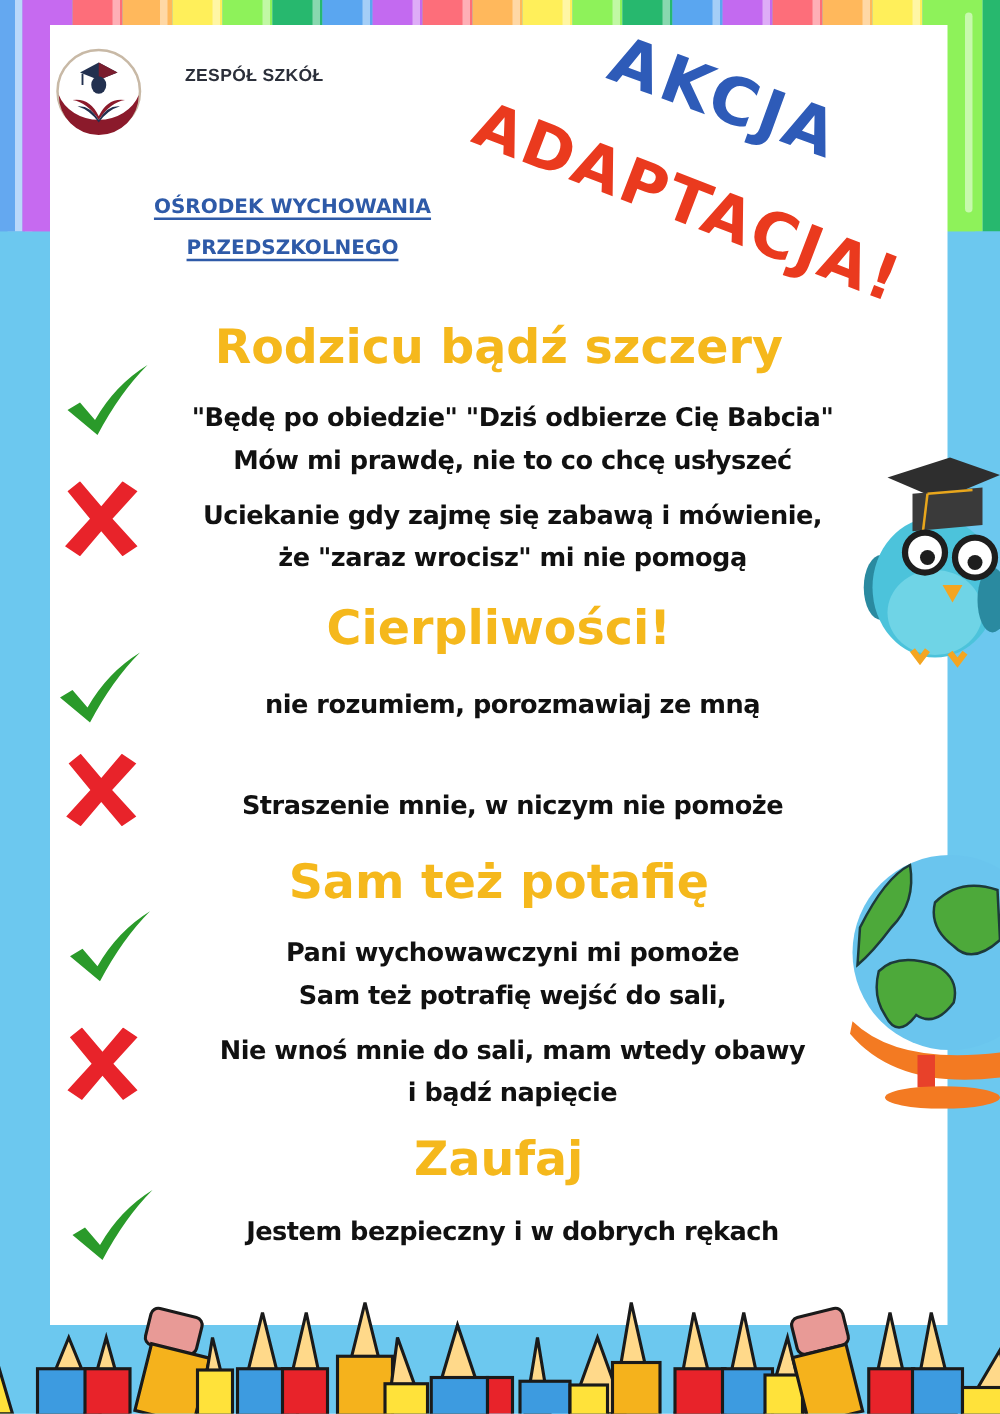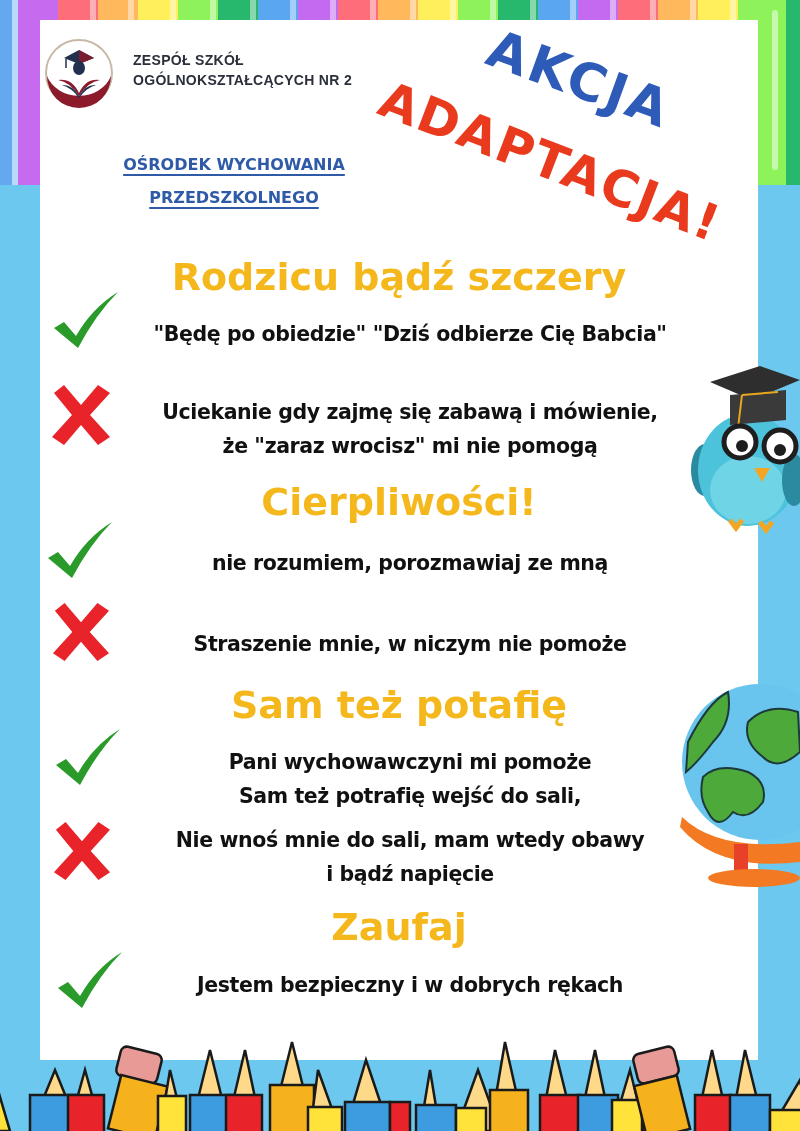--- a/index.html
+++ b/index.html
@@ -11,21 +11,21 @@
   .stripe { height:100%; position:relative; }
   .stripe .hl { position:absolute; top:0; bottom:0; width:6px; background:rgba(255,255,255,0.45); }
   .side-right { position:absolute; left:758px; top:0; width:42px; height:185px; display:flex; }
   .side-right div { height:100%; }
   .side-left { position:absolute; left:0; top:0; width:40px; height:185px; display:flex; }
   .side-left div { height:100%; }
 
   .panel { position:absolute; left:40px; top:20px; width:718px; height:1040px; background:#ffffff; }
 
   .logo { position:absolute; left:44px; top:38px; width:70px; height:70px; }
-  .school-name { position:absolute; left:133px; top:50px; font-family:"Liberation Sans", sans-serif; font-weight:bold; color:#2b2f3a; font-size:14px; line-height:20px; letter-spacing:0.3px; }
+  .school-name { position:absolute; left:148px; top:50px; font-family:"Liberation Sans", sans-serif; font-weight:bold; color:#2b2f3a; font-size:14px; line-height:20px; letter-spacing:0.3px; }
 
   .osrodek { position:absolute; left:40px; top:148px; width:388px; text-align:center; color:#2e5aa8; font-family:"DejaVu Sans", sans-serif; font-weight:bold; font-size:16px; line-height:33px; }
   .osrodek span { text-decoration:underline; text-decoration-thickness:2px; text-underline-offset:4px; display:block; }
 
   .akcja { position:absolute; left:500px; top:18px; color:#2e5bb8; font-family:"DejaVu Sans", sans-serif; font-weight:bold; font-size:52px; letter-spacing:3px; transform:rotate(20deg); transform-origin:left top; }
   .adaptacja { position:absolute; left:392px; top:70px; color:#ea3a1e; font-family:"DejaVu Sans", sans-serif; font-weight:bold; font-size:50px; letter-spacing:2px; transform:rotate(21deg); transform-origin:left top; white-space:nowrap; }
 
   .heading { position:absolute; left:40px; width:718px; text-align:center; color:#f5b81c; font-family:"DejaVu Sans", sans-serif; font-weight:bold; font-size:38px; }
   .line { position:absolute; left:100px; width:620px; text-align:center; color:#111111; font-family:"DejaVu Sans", sans-serif; font-weight:bold; font-size:20.5px; line-height:34px; letter-spacing:-0.4px; }
 
@@ -117,37 +117,37 @@
   <polygon points="20,20 35,12 50,20 35,26" fill="#22304f"></polygon>
   <polygon points="35,12 50,20 35,26" fill="#7a1d2e"></polygon>
   <line x1="22" y1="21" x2="22" y2="30" stroke="#22304f" stroke-width="1.5"></line>
   <ellipse cx="35" cy="30" rx="6" ry="7" fill="#22304f"></ellipse>
   <path d="M14 42 Q28 40 35 55 Q42 40 56 42 Q44 44 35 58 Q26 44 14 42Z" fill="#8b1a2b"></path>
   <path d="M18 47 Q28 46 35 58 Q42 46 52 47 Q42 50 35 60 Q28 50 18 47Z" fill="#22304f"></path>
 </svg>
 
 <div class="school-name">
   <div>ZESPÓŁ SZKÓŁ</div>
-  <div>OGÓLNOKSZTAŁCĄCYCH NR 2</div>
 </div>
 
 <div class="osrodek">
   <span>OŚRODEK WYCHOWANIA</span>
   <span>PRZEDSZKOLNEGO</span>
 </div>
 
 <div class="akcja">AKCJA</div>
 <div class="adaptacja">ADAPTACJA!</div>
 
 <div class="heading" style="top:255px">Rodzicu bądź szczery</div>
 <svg class="icon" style="left:50px;top:290px" viewBox="0 0 70 60">
     <path d="M4 38 L14 32 L26 46 Q42 18 68 2 Q46 24 28 58 Z" fill="#2a9a2a"></path>
   </svg>
 <div class="line" style="top:317px">
   <div>"Będę po obiedzie" "Dziś odbierze Cię Babcia"</div>
+  <div>Mów mi prawdę, nie to co chcę usłyszeć</div>
 </div>
 <svg class="icon" style="left:48px;top:385px;width:66px;height:60px" viewBox="0 0 66 60">
     <path d="M6 8 L16 0 L33 20 L50 0 L62 8 L42 30 L62 52 L50 60 L33 40 L16 60 L4 52 L24 30 Z" fill="#e8232a"></path>
   </svg>
 <div class="line" style="top:395px">
   <div>Uciekanie gdy zajmę się zabawą i mówienie,</div>
   <div>że "zaraz wrocisz" mi nie pomogą</div>
 </div>
 
 <div class="heading" style="top:480px">Cierpliwości!</div>

